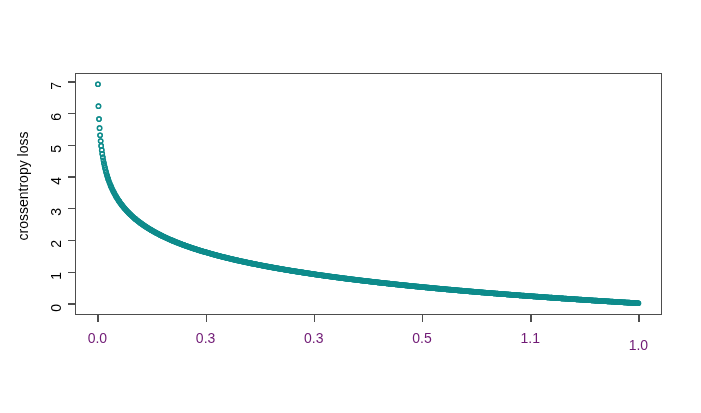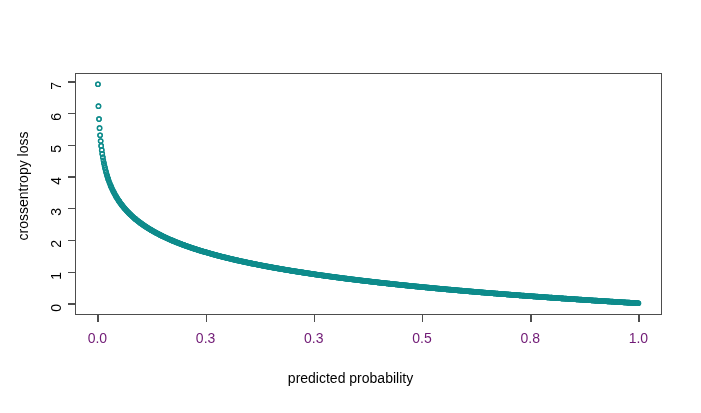--- a/index.html
+++ b/index.html
@@ -1217,20 +1217,19 @@
   <div class="tick-line xtick-line" style="left:205.6px;"></div>
   <div class="xtick-label" style="left:175.6px;">0.3</div>
 
   <div class="tick-line xtick-line" style="left:313.8px;"></div>
   <div class="xtick-label" style="left:283.8px;">0.3</div>
 
   <div class="tick-line xtick-line" style="left:422.0px;"></div>
   <div class="xtick-label" style="left:392.0px;">0.5</div>
 
   <div class="tick-line xtick-line" style="left:530.2px;"></div>
-  <div class="xtick-label" style="left:500.2px;">0.8</div>
+  <div class="xtick-label" style="left:500.2px;">1.1</div>
 
   <div class="tick-line xtick-line" style="left:638.4px;"></div>
-  <div class="xtick-label" style="left:608.4px;">1.0</div>
-
-  <div id="xaxis-title">predicted probability</div>
+  <div class="xtick-label" style="left:608.4px;margin-top:7px;">1.0</div>
+
 
 </div>
 
 </body></html>

